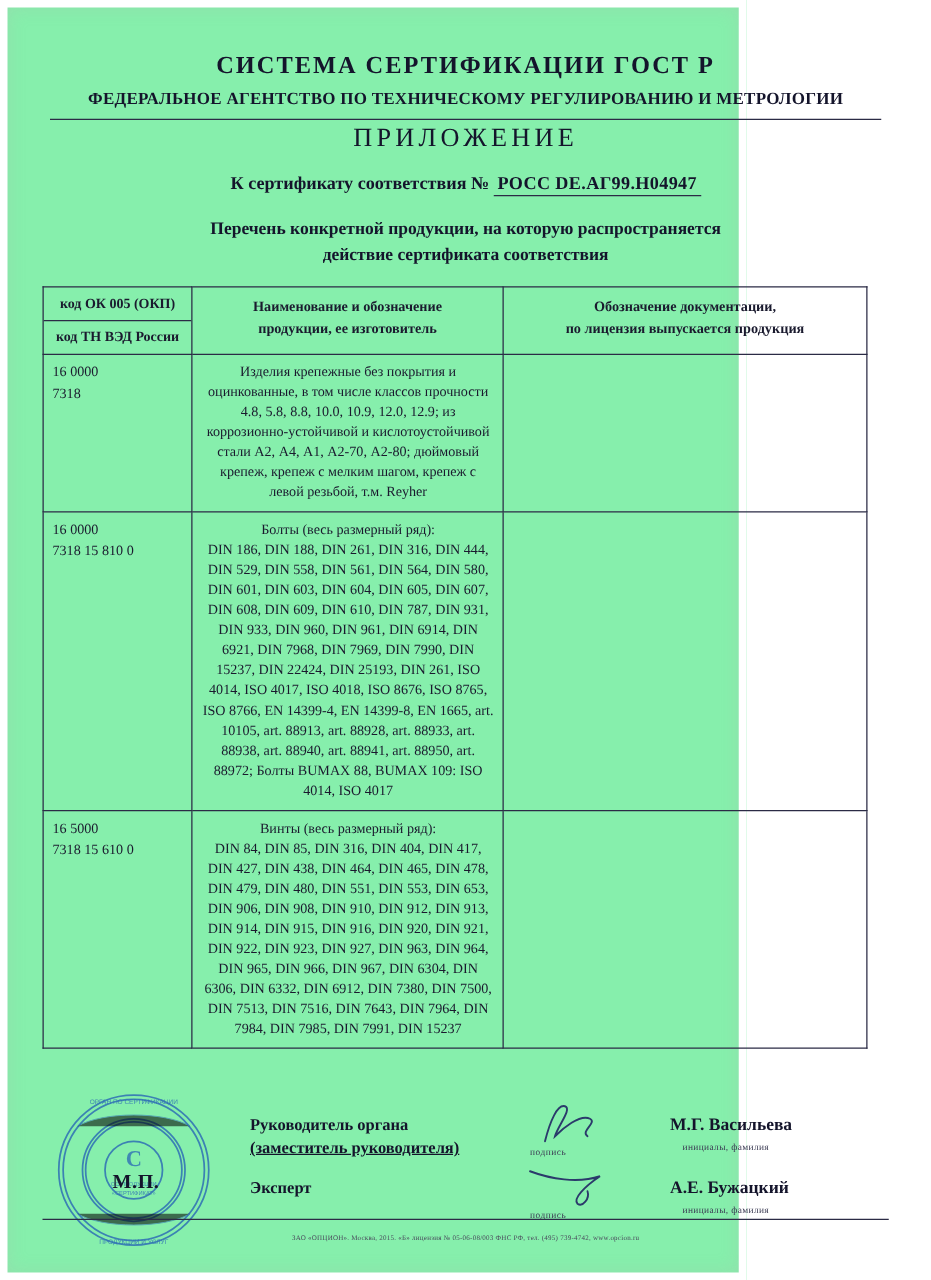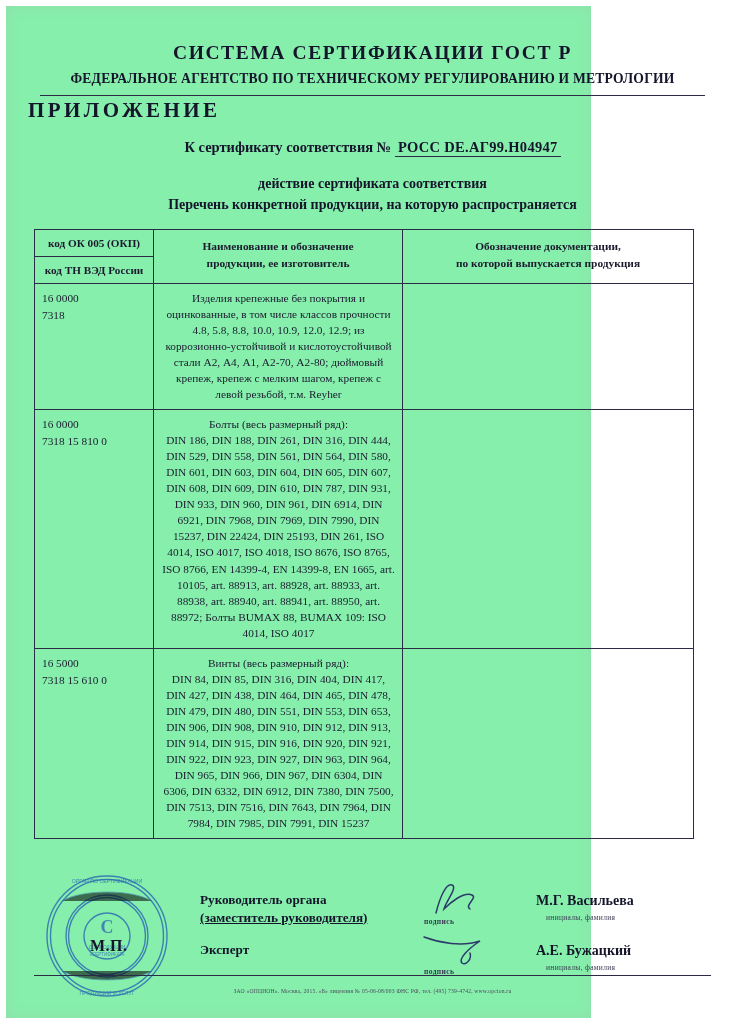--- a/index.html
+++ b/index.html
@@ -70,22 +70,23 @@
     font-weight: bold;
     vertical-align: 3px;
   }
   .num-value {
     font-size: 23px;
     color: #c1272d;
     letter-spacing: 1.5px;
     font-family: "Liberation Serif", serif;
   }
   .doc-title {
+    text-align: center;
     font-size: 21px;
-    font-weight: bold;
+    font-weight: normal;
     letter-spacing: 3.4px;
     margin-top: 2px;
     color: #14142b;
   }
   .cert-line {
     text-align: center;
     font-size: 14.5px;
     font-weight: bold;
     margin-top: 16px;
     color: #14142b;
@@ -208,21 +209,20 @@
     height: 40px;
     color: #2b3a6b;
   }
   .sig-cap {
     position: absolute;
     left: 246px;
     top: 26px;
     font-size: 7.5px;
     color: #3a3a52;
     letter-spacing: 0.4px;
-    font-weight: bold;
   }
   .sig-name {
     position: absolute;
     left: 358px;
     top: 2px;
     font-size: 14px;
     font-weight: bold;
     color: #14142b;
   }
   .sig-name-cap {
@@ -266,38 +266,38 @@
 
 
     <div class="doc-title">ПРИЛОЖЕНИЕ</div>
 
     <div class="cert-line">
       <span>К сертификату соответствия №</span>
       <span class="cert-no">РОСС DE.АГ99.Н04947</span>
     </div>
 
     <div class="lead">
+      <div>Перечень конкретной продукции,  на которую распространяется</div>
       <div>действие сертификата соответствия</div>
-      <div>Перечень конкретной продукции,  на которую распространяется</div>
     </div>
 
     <table class="prod">
       <thead>
         <tr>
           <th class="c1 th-nopad">
             <div class="th-split-top">код ОК 005 (ОКП)</div>
             <div class="th-split-bot">код ТН ВЭД России</div>
           </th>
           <th class="c2">
             <div class="th-inner" style="white-space: pre-line;">Наименование и обозначение
 продукции, ее изготовитель</div>
           </th>
           <th class="c3">
             <div class="th-inner" style="white-space: pre-line;">Обозначение документации,
-по которой выпускается продукция</div>
+по лицензия выпускается продукция</div>
           </th>
         </tr>
       </thead>
       <tbody>
         <tr>
           <td class="code">16 0000
 7318</td>
           <td class="desc">Изделия крепежные без покрытия и оцинкованные, в том числе классов прочности 4.8, 5.8, 8.8, 10.0, 10.9, 12.0, 12.9; из коррозионно-устойчивой и кислотоустойчивой стали А2, А4, А1, А2-70, А2-80;  дюймовый крепеж, крепеж с мелким шагом, крепеж с левой резьбой, т.м. Reyher</td>
           <td class="docs"></td>
         </tr>

